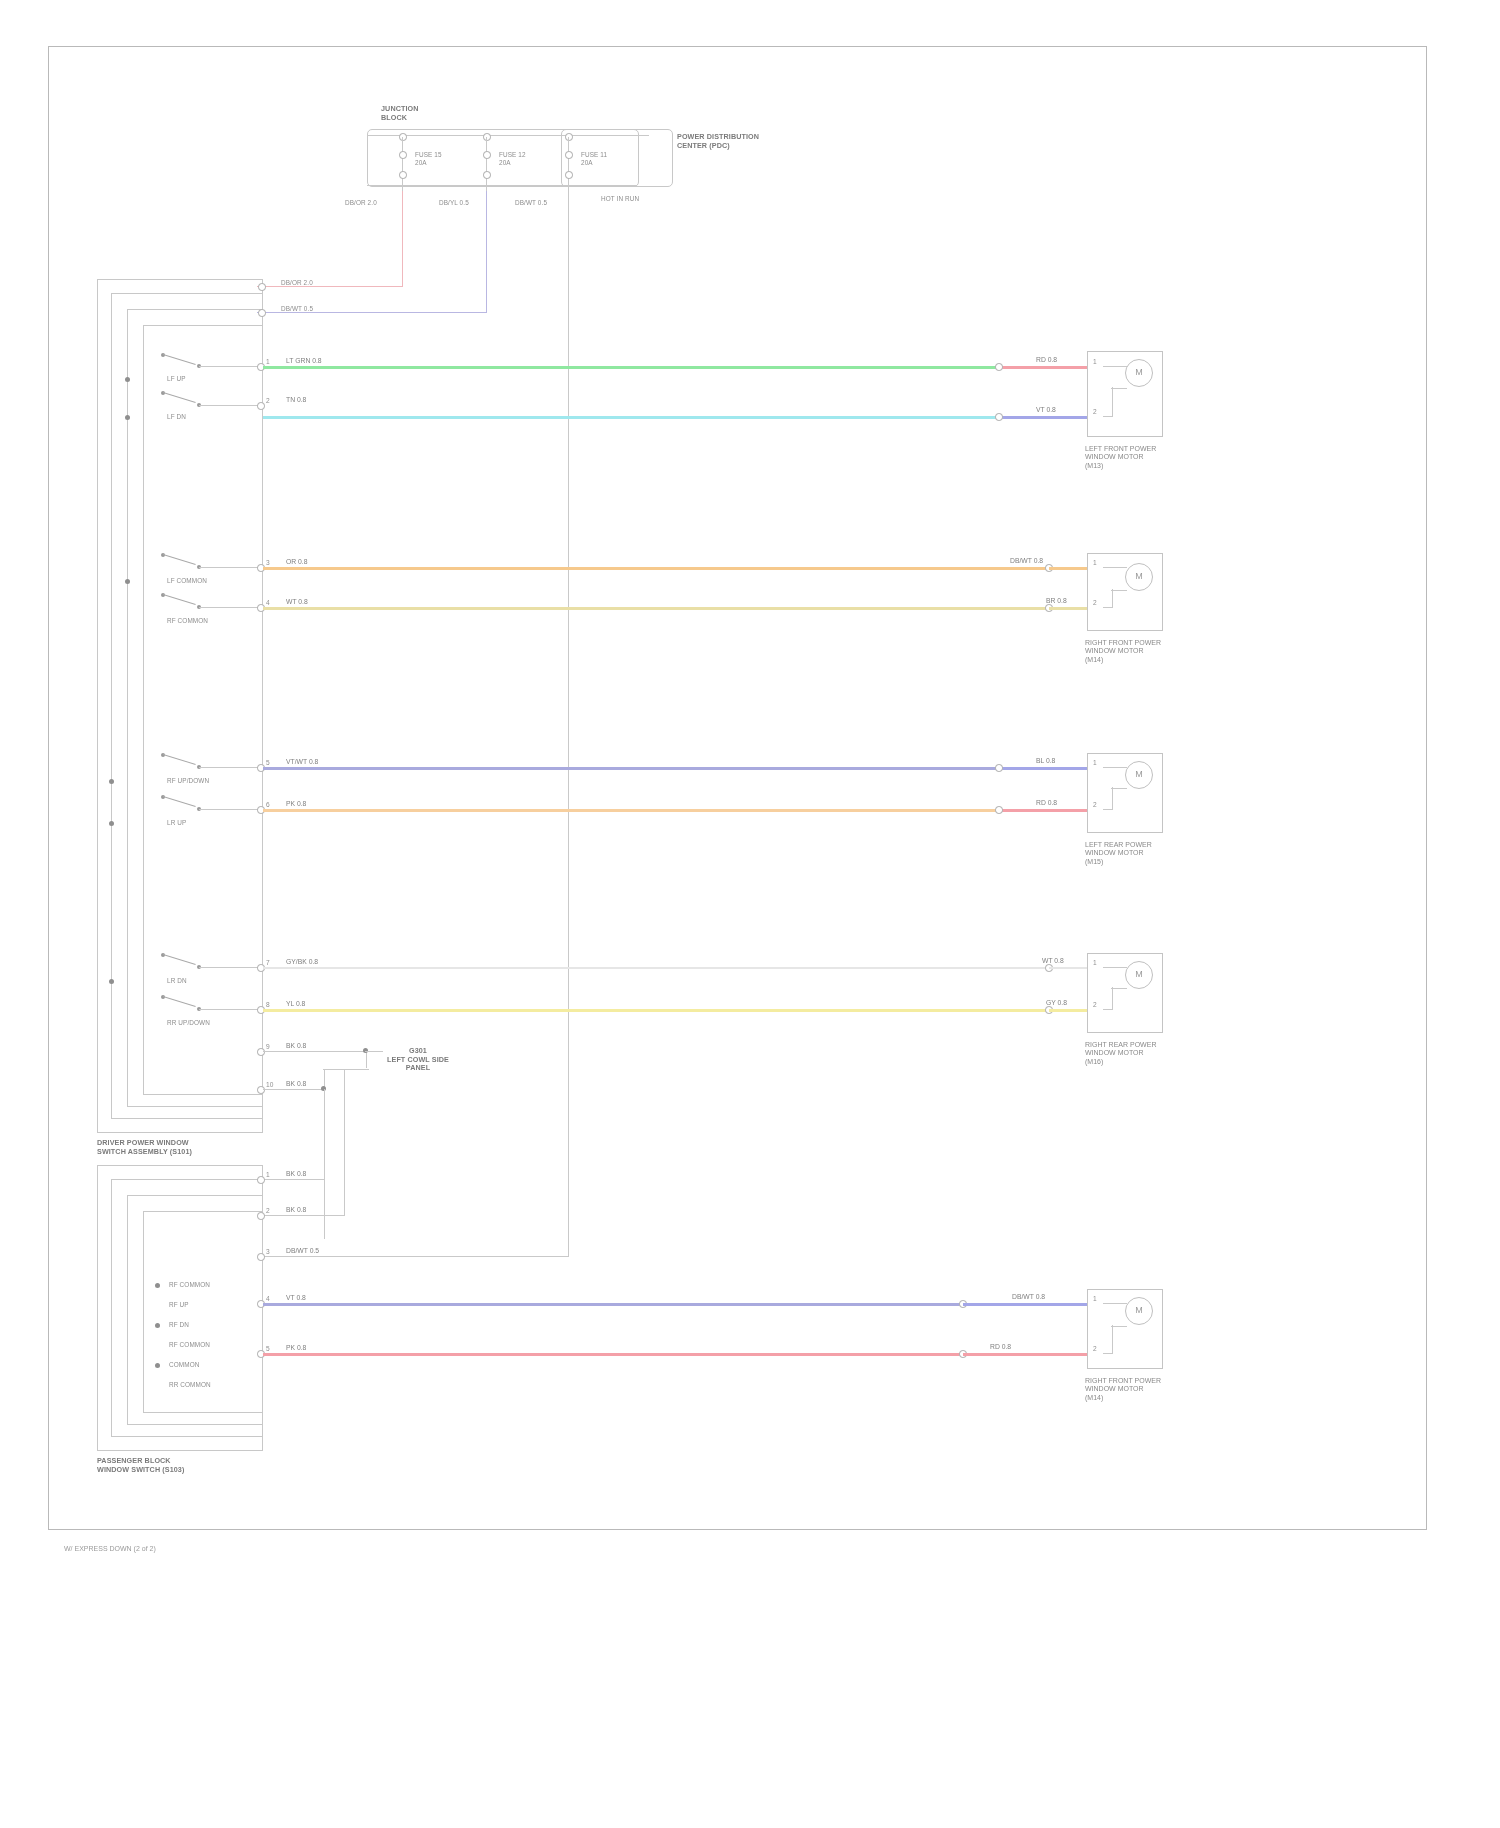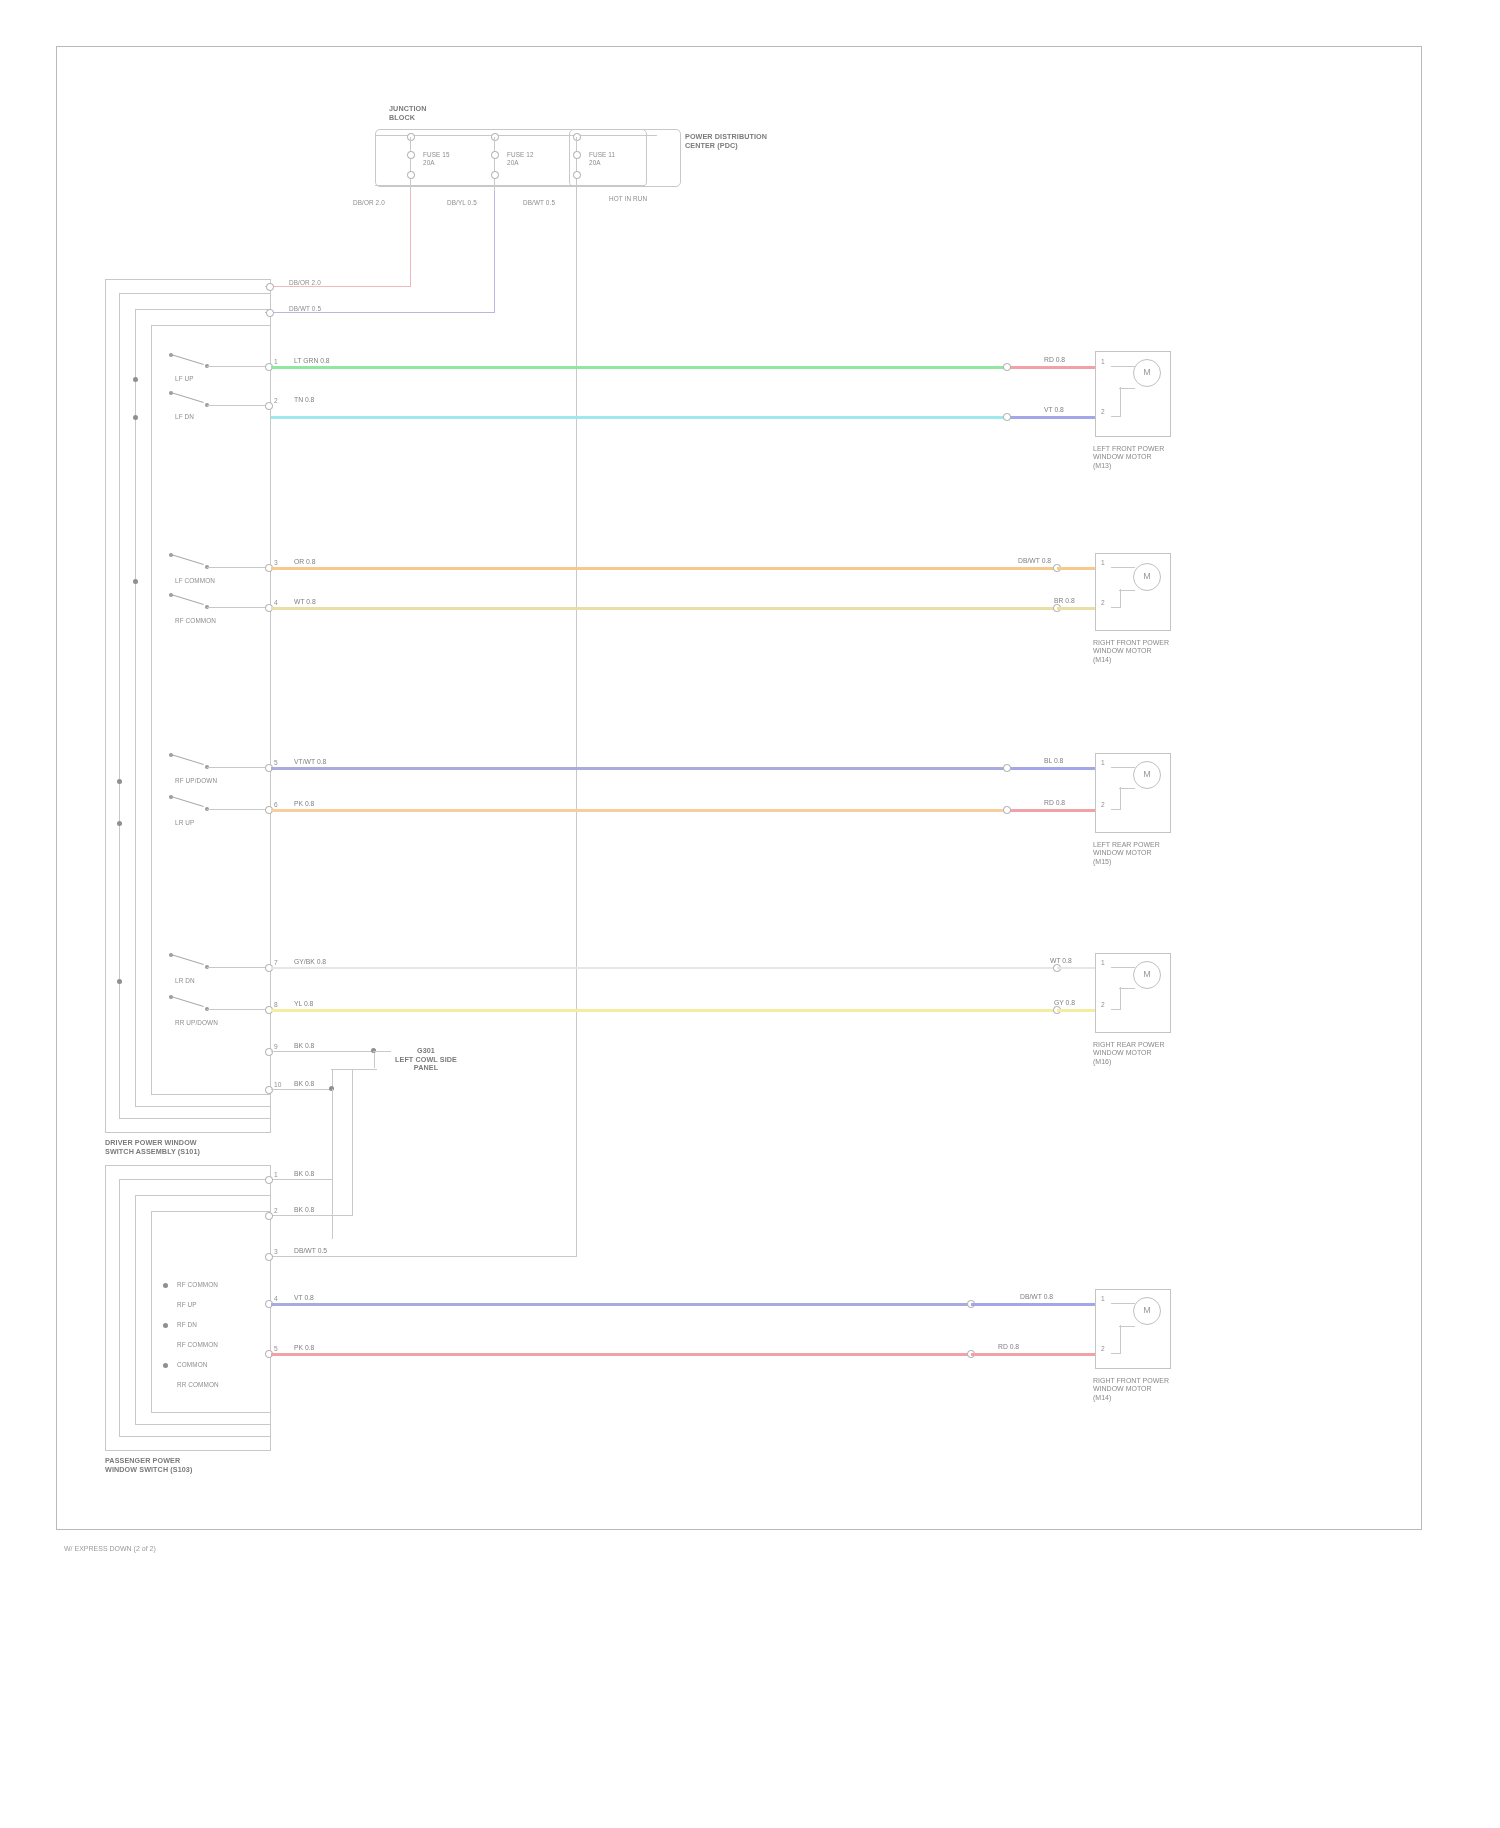--- a/index.html
+++ b/index.html
@@ -1,18 +1,18 @@
 <!DOCTYPE html>
 <html><head>
 <meta charset="utf-8">
 <style>
   html,body{margin:0;padding:0;background:#ffffff;}
   body{font-family:"Liberation Sans",sans-serif;}
   #page{position:relative;width:1500px;height:1828px;background:#ffffff;overflow:hidden;}
-  #frame{position:absolute;left:56px;top:46px;width:1364px;height:1482px;border:1.5px solid #b9b9b9;background:#fff;}
+  #frame{position:absolute;left:48px;top:46px;width:1364px;height:1482px;border:1.5px solid #b9b9b9;background:#fff;padding-left:13px;}
   .lbl{position:absolute;color:#8d8d8d;font-size:7.2px;line-height:8.6px;letter-spacing:.1px;white-space:pre;}
   .lbl.b{color:#7a7a7a;font-weight:bold;}
   .lbl.tiny{font-size:6.4px;line-height:7.6px;}
   .box{position:absolute;border:1.2px solid #c8c8c8;background:transparent;}
   .wire{position:absolute;background:#c9c9c9;}
   .wh{height:1.4px;}
   .wv{width:1.4px;}
   .dot{position:absolute;width:5px;height:5px;border-radius:50%;background:#8f8f8f;}
   .term{position:absolute;width:5.5px;height:5.5px;border:1.2px solid #a8a8a8;border-radius:50%;background:#fff;}
   .sw-piv{position:absolute;width:4px;height:4px;border-radius:50%;background:#9a9a9a;}
@@ -189,21 +189,21 @@
 
     <div class="wire wv" style="left:274.5px;top:1042px;height:150px;"></div>
     <div class="wire wh" style="left:212px;top:1131.5px;width:64px;"></div>
     <div class="wire wv" style="left:294.5px;top:1022px;height:146px;"></div>
     <div class="wire wh" style="left:212px;top:1167.5px;width:84px;"></div>
 
     <div class="box" style="left:48px;top:1118px;width:164px;height:284px;"></div>
     <div class="box" style="left:62px;top:1132px;width:150px;height:256px;"></div>
     <div class="box" style="left:78px;top:1148px;width:134px;height:228px;"></div>
     <div class="box" style="left:94px;top:1164px;width:118px;height:200px;"></div>
-    <div class="lbl b" style="left:48px;top:1410px;">PASSENGER POWER
+    <div class="lbl b" style="left:48px;top:1410px;">PASSENGER BLOCK
 WINDOW SWITCH (S103)</div>
 
     <div class="term" style="left:208px;top:1129px;"></div>
     <div class="pin" style="left:217px;top:1124px;">1</div>
     <div class="wlbl" style="left:236px;top:1123px;">BK 0.8</div>
 
     <div class="term" style="left:208px;top:1165px;"></div>
     <div class="pin" style="left:217px;top:1160px;">2</div>
     <div class="wlbl" style="left:236px;top:1159px;">BK 0.8</div>
 

